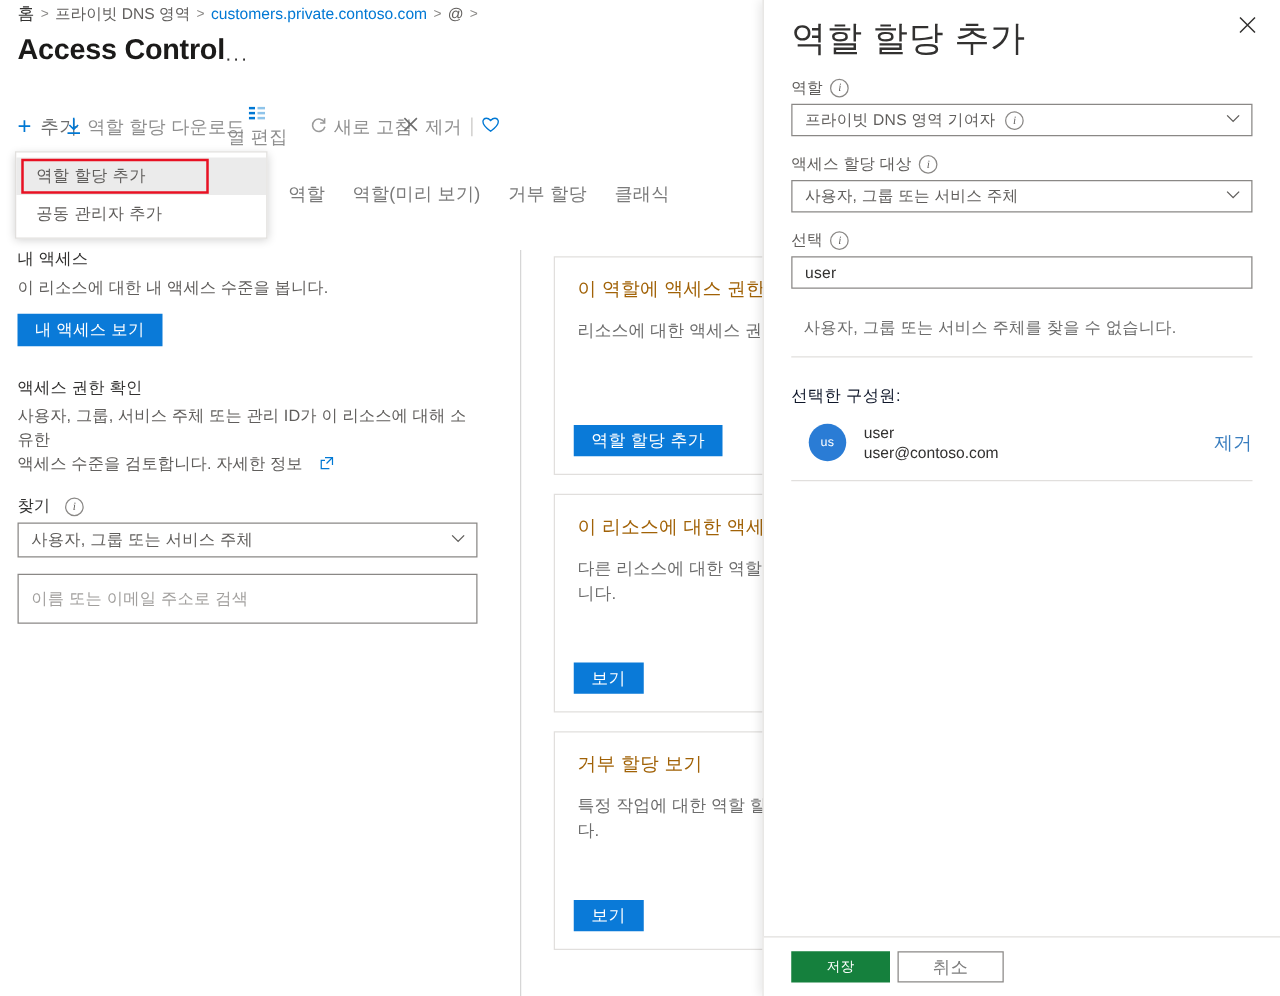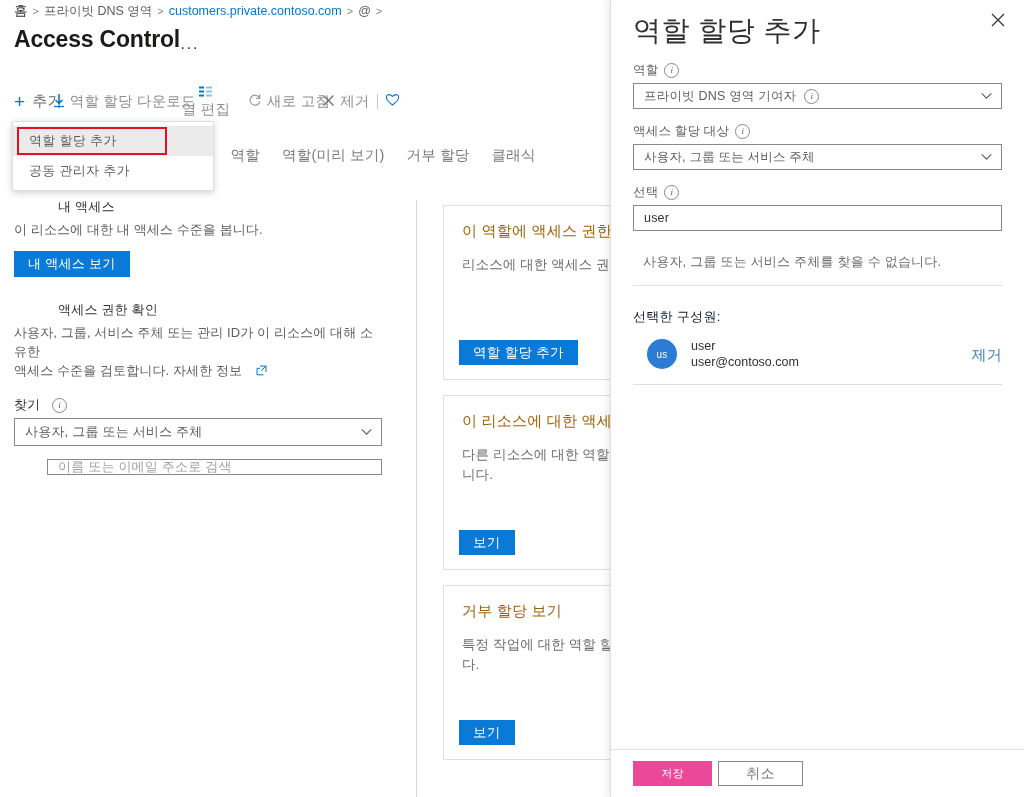--- a/index.html
+++ b/index.html
@@ -177,21 +177,20 @@
     position: absolute;
     left: 14px;
     top: 198px;
     width: 368px;
   }
   .sec-title {
     font-size: 13px;
     color: #323130;
     margin-bottom: 4px;
     letter-spacing: 0.2px;
-    margin-left: 44px;
   }
   .sec-desc {
     font-size: 13px;
     color: #605e5c;
     line-height: 19px;
     letter-spacing: 0.1px;
   }
   .btn-primary {
     display: inline-flex;
     align-items: center;
@@ -241,31 +240,30 @@
   }
   .select-caret {
     position: absolute;
     right: 9px;
     top: 50%;
     transform: translateY(-50%);
     color: #605e5c;
     font-size: 10px;
   }
   .text-box {
-    height: 16px;
+    height: 40px;
     border: 1px solid #8a8886;
     background: #ffffff;
     display: flex;
     align-items: center;
     padding: 5px 10px;
     font-size: 13px;
     color: #a19f9d;
     box-sizing: border-box;
     letter-spacing: 0.2px;
-    margin-left: 33px;
   }
   .ext-link-ico {
     display: inline-block;
     width: 11px;
     height: 11px;
     vertical-align: -1px;
     margin-left: 10px;
   }
 
   
@@ -454,21 +452,21 @@
     bottom: 0;
     height: 47px;
     border-top: 1px solid #e1dfdd;
     display: flex;
     align-items: center;
     gap: 6px;
     padding-left: 22px;
     background: #ffffff;
   }
   .btn-save {
-    background: #ec4899;
+    background: #15803d;
     color: #ffffff;
     border: none;
     height: 25px;
     min-width: 79px;
     font-size: 11px;
     letter-spacing: 0.3px;
     display: inline-flex;
     align-items: center;
     justify-content: center;
   }

